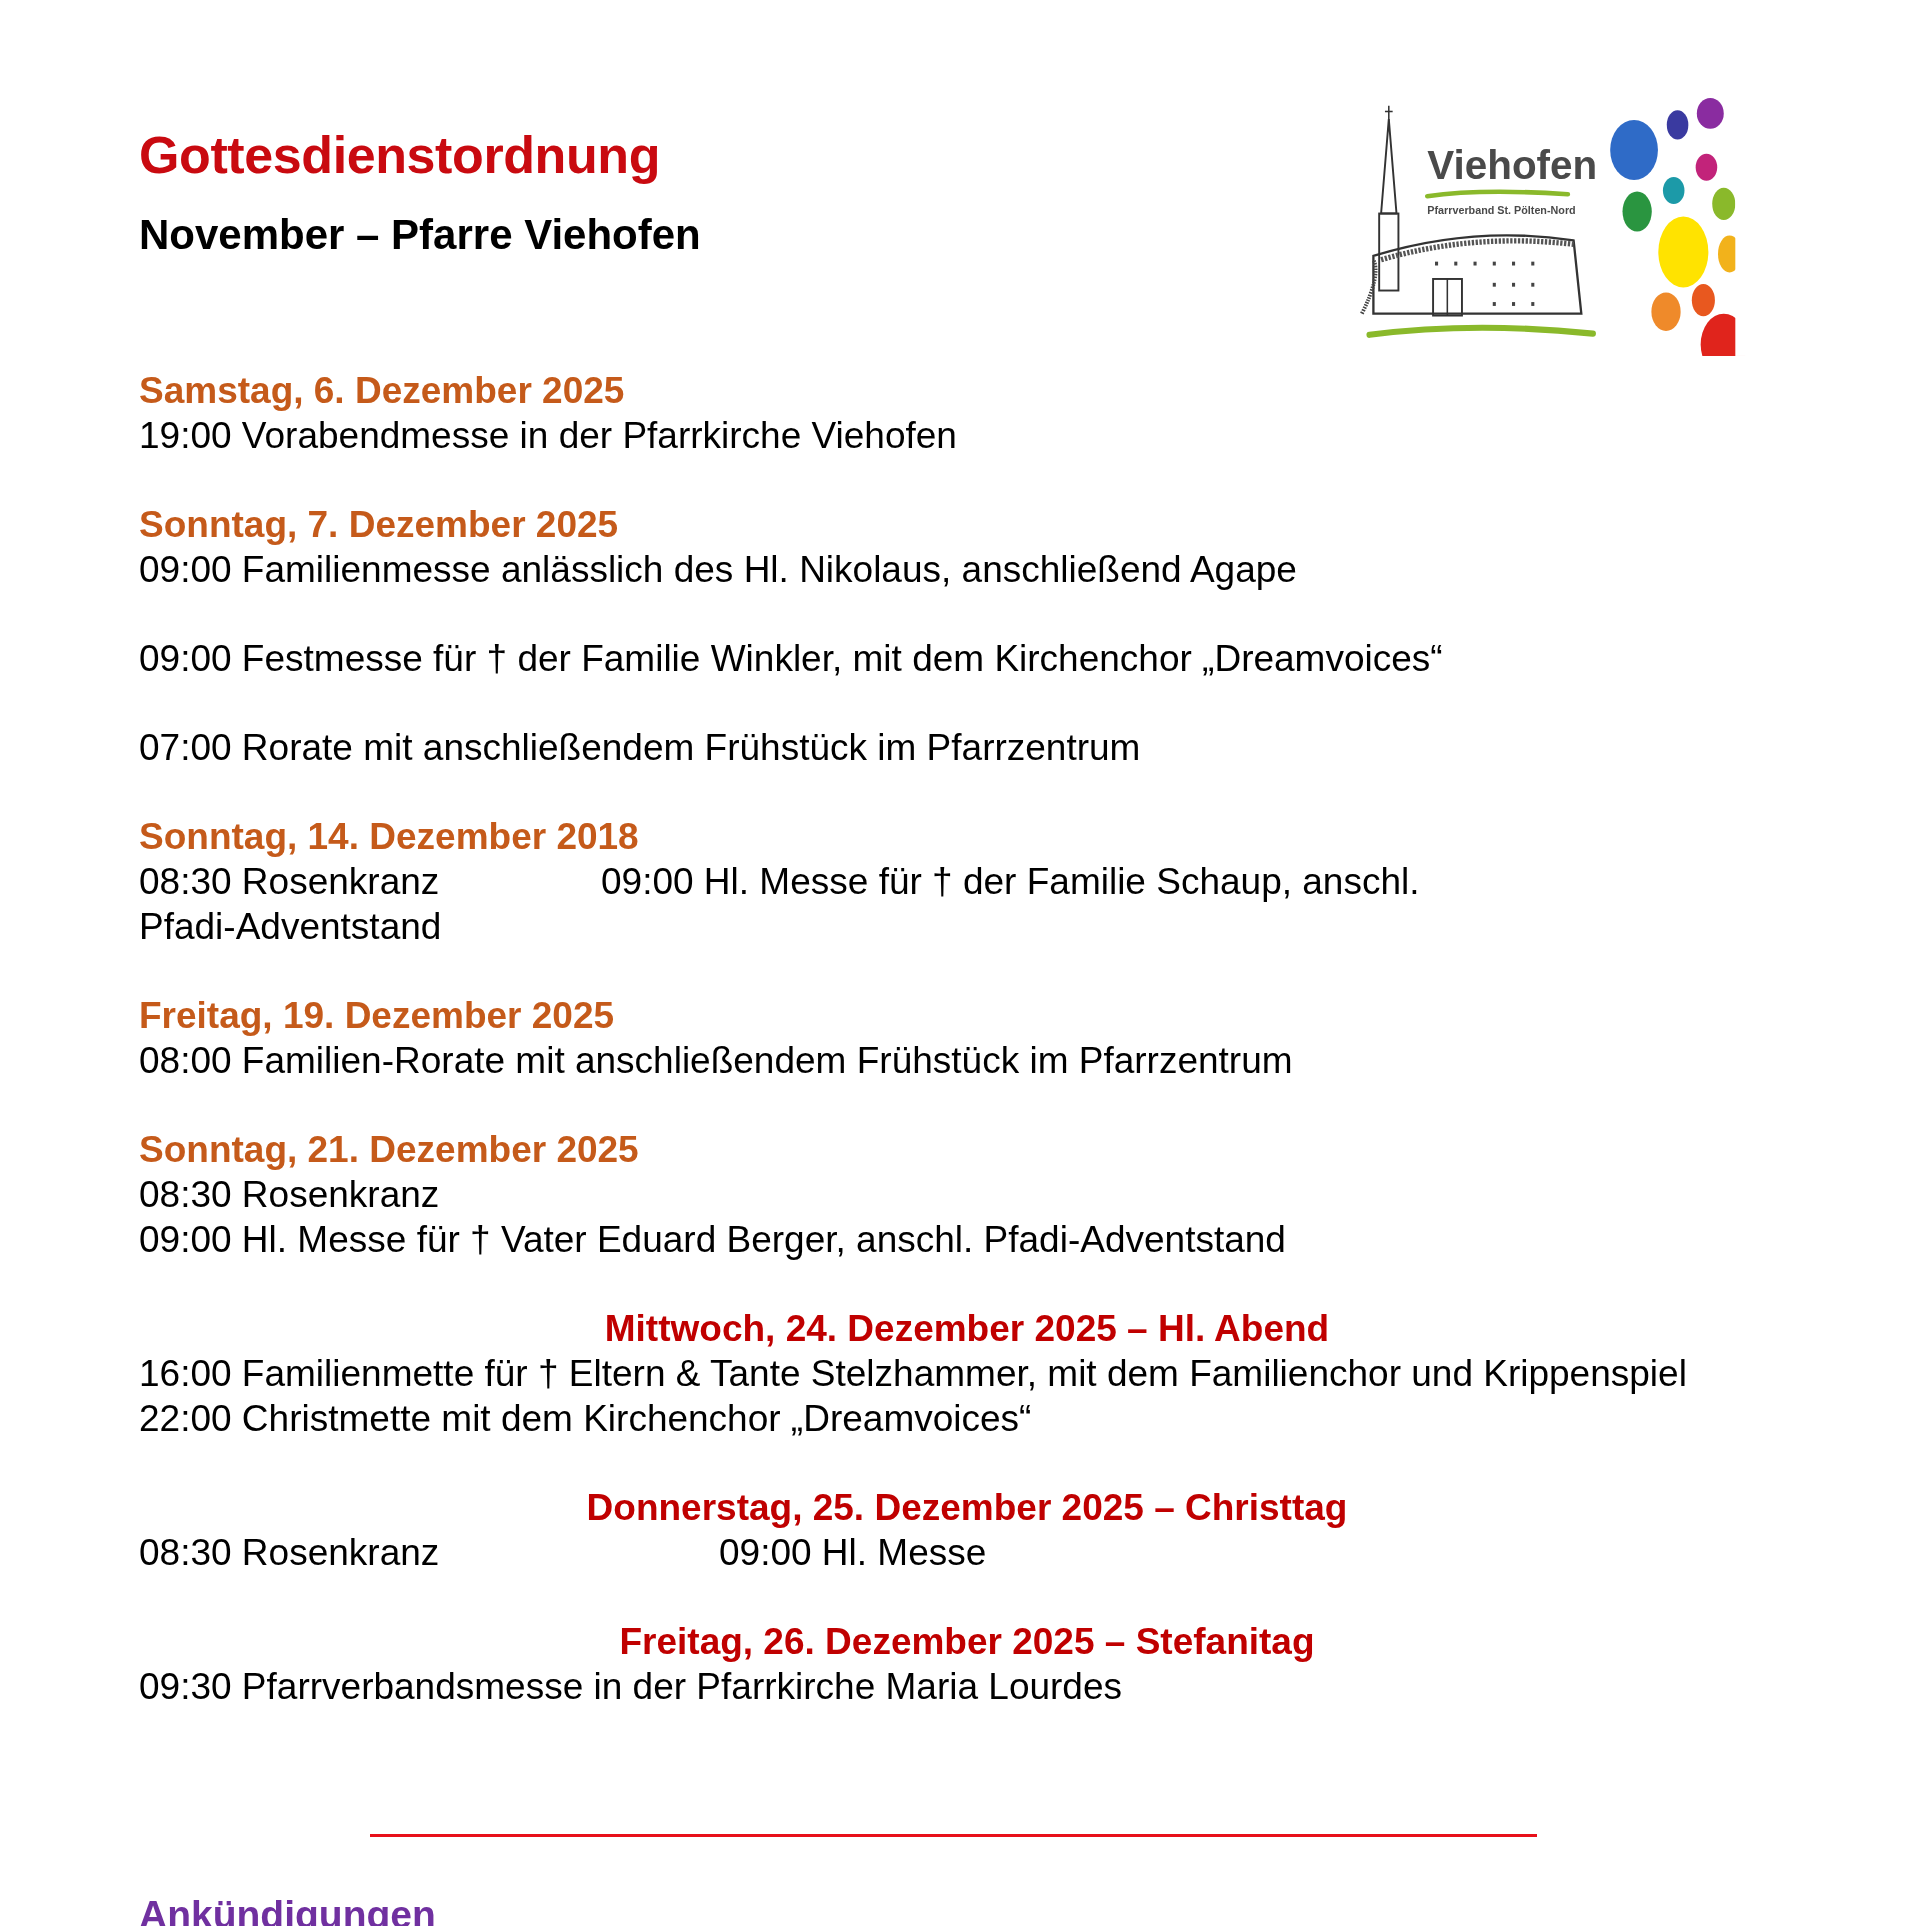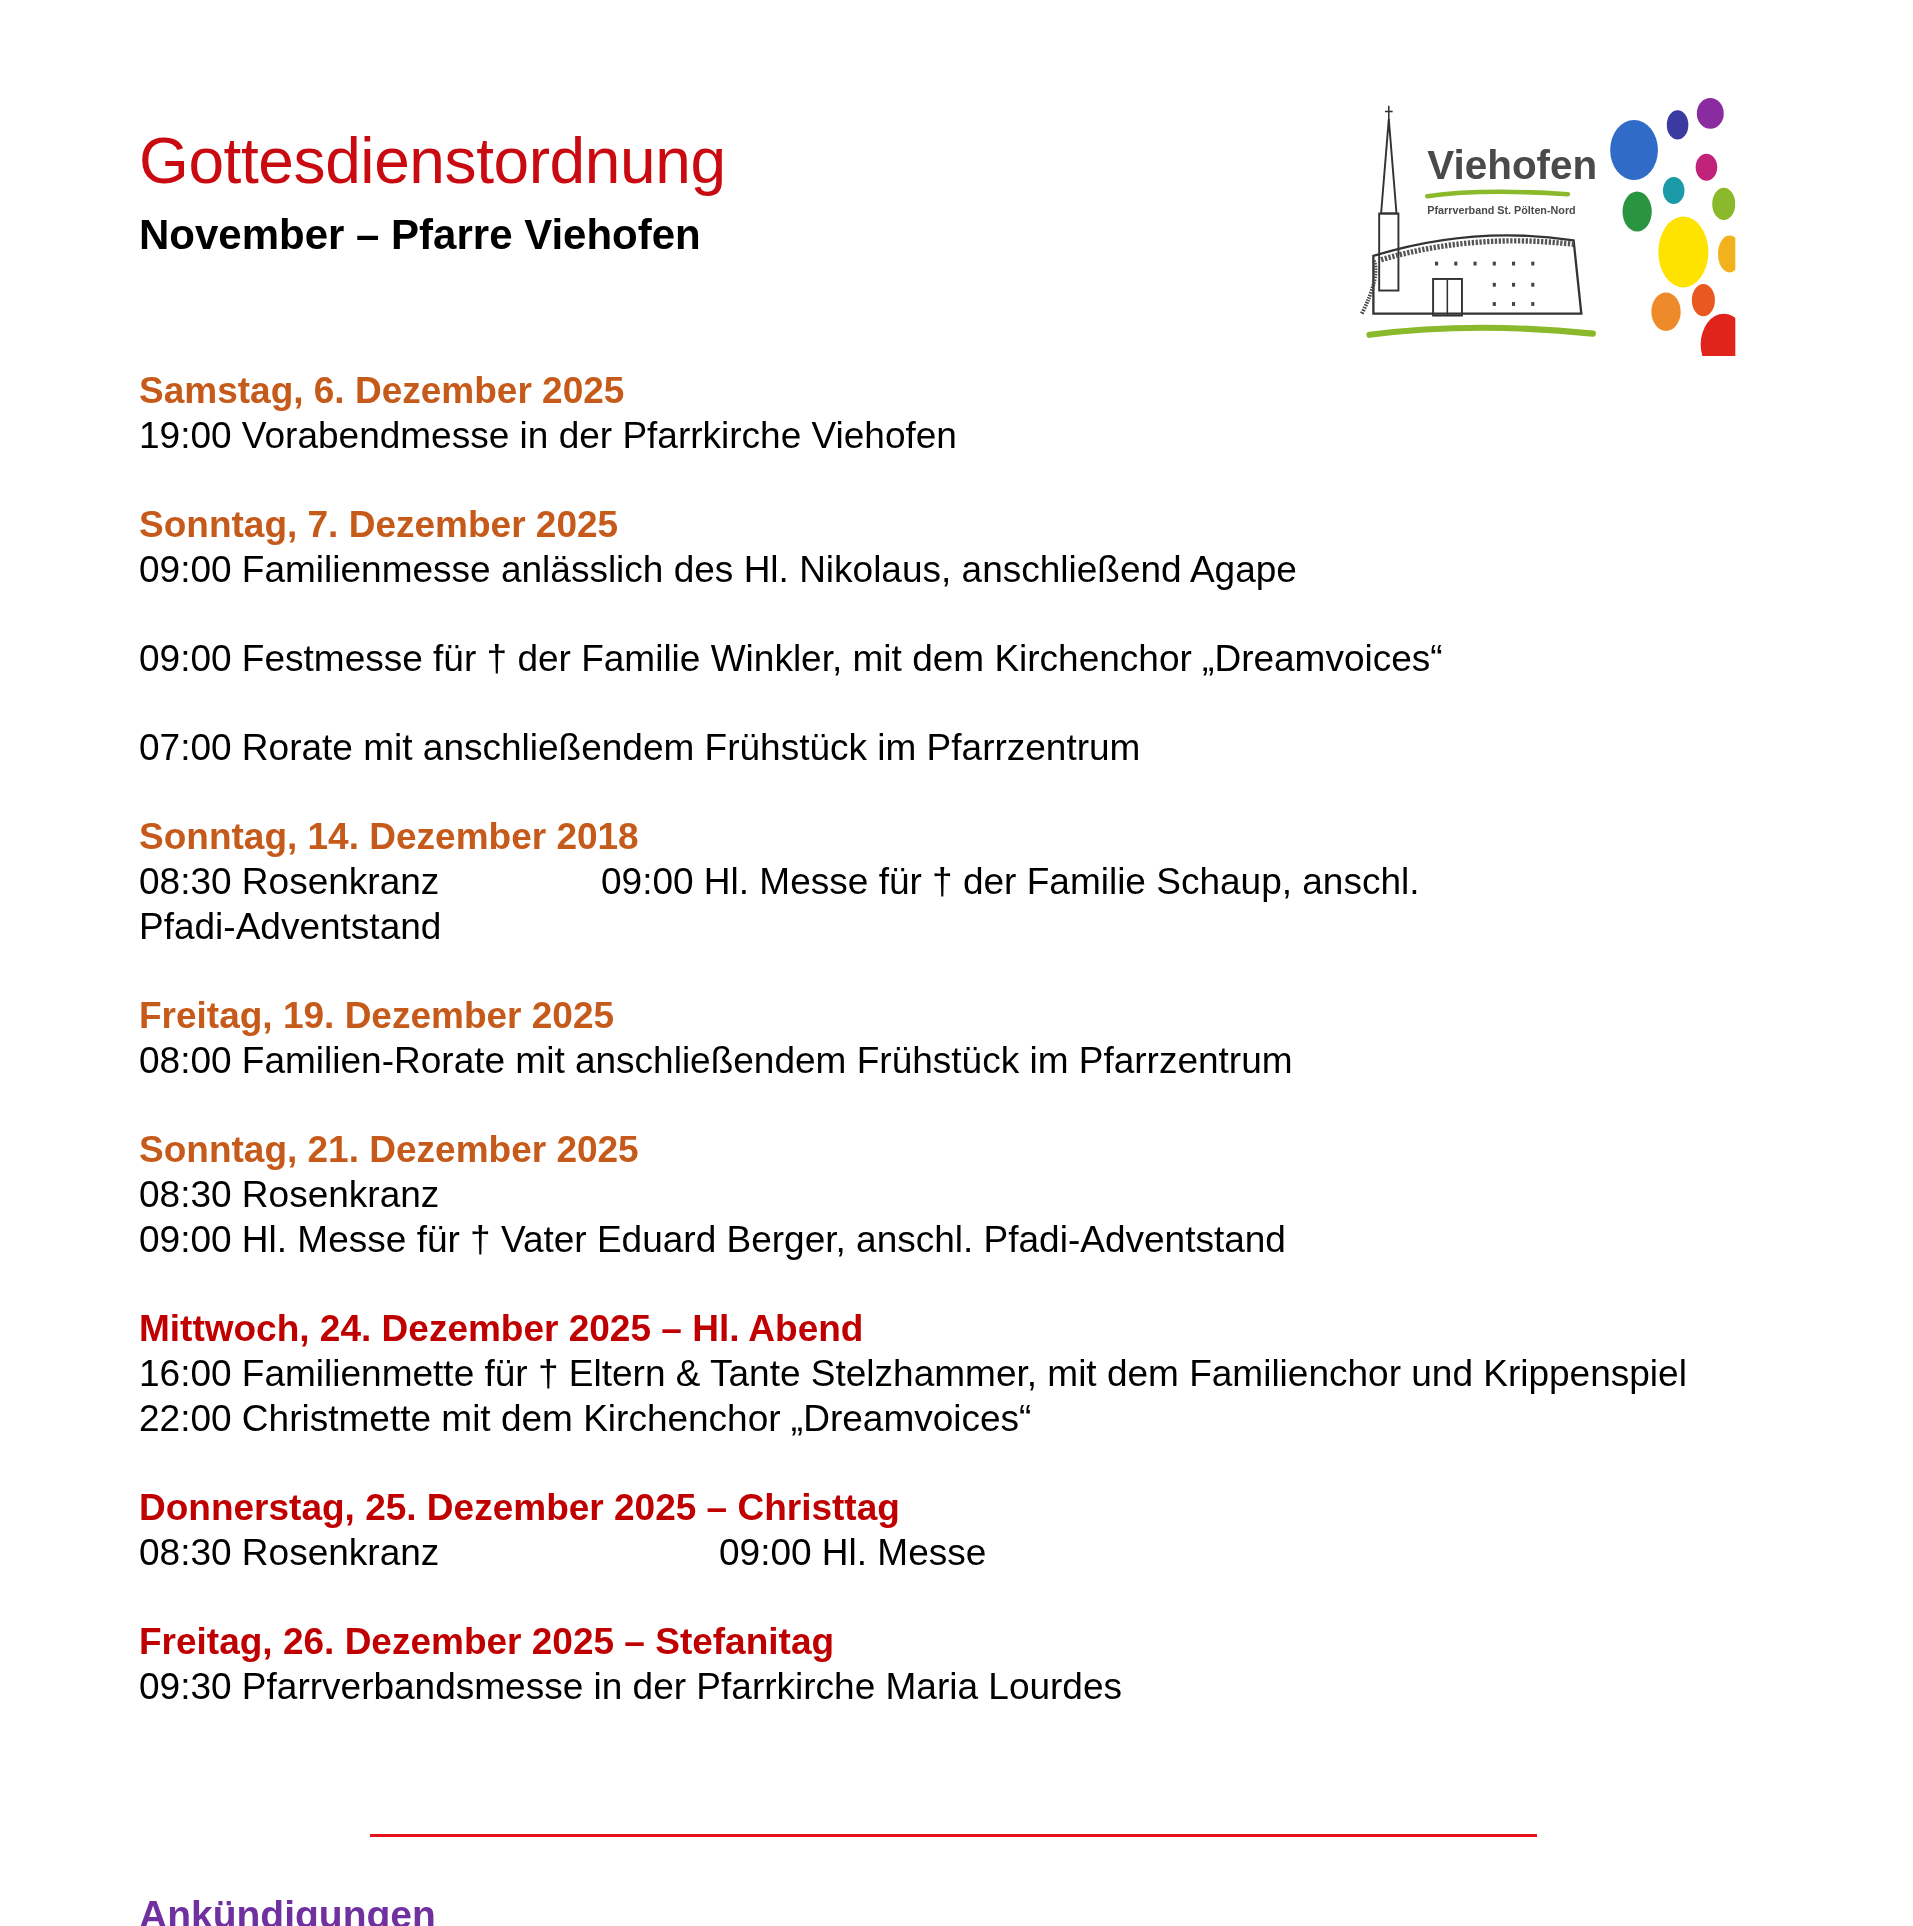--- a/index.html
+++ b/index.html
@@ -1,25 +1,25 @@
 <!DOCTYPE html>
 <html style="font-size:6.2px"><head>
 <meta charset="utf-8">
 <style>
   html, body { margin:0; padding:0; background:#ffffff; }
   body { width:1913px; height:2703px; position:relative; overflow:hidden;
          font-family:"Liberation Sans", sans-serif; color:#000; }
   .abs { position:absolute; }
-  .title { left:139px; top:129px; font-size:64px; font-weight:normal; color:#c90a10; line-height:1; letter-spacing:-0.4px; }
+  .title { left:139px; top:129px; font-size:52px; font-weight:bold; color:#c90a10; line-height:1; letter-spacing:-0.4px; }
   .subtitle { left:139px; top:214px; font-size:42px; font-weight:bold; color:#000; line-height:1; }
   .schedule { left:139px; top:368px; width:1656px; }
   .day { margin:0 0 44px 0; }
   .day-head { font-size:37px; font-weight:bold; line-height:45px; white-space:nowrap; }
   .day-head.orange { color:#c55a1a; }
-  .day-head.red { color:#c00000; }
+  .day-head.red { color:#c00000;text-align:center; }
   .line { font-size:37px; line-height:45px; white-space:nowrap; }
   .line .col2 { display:inline-block; }
   .divider { left:370px; top:1834px; width:1167px; height:3.1px; background:#e8101a; }
   .section-title { font-size:39px; font-weight:bold; color:#7030a0; line-height:1; }
   .logo { left:1358px; top:98px; width:437px; height:258px; }
 </style>
 </head>
 <body>
 
 <div class="abs title">Gottesdienstordnung</div>

